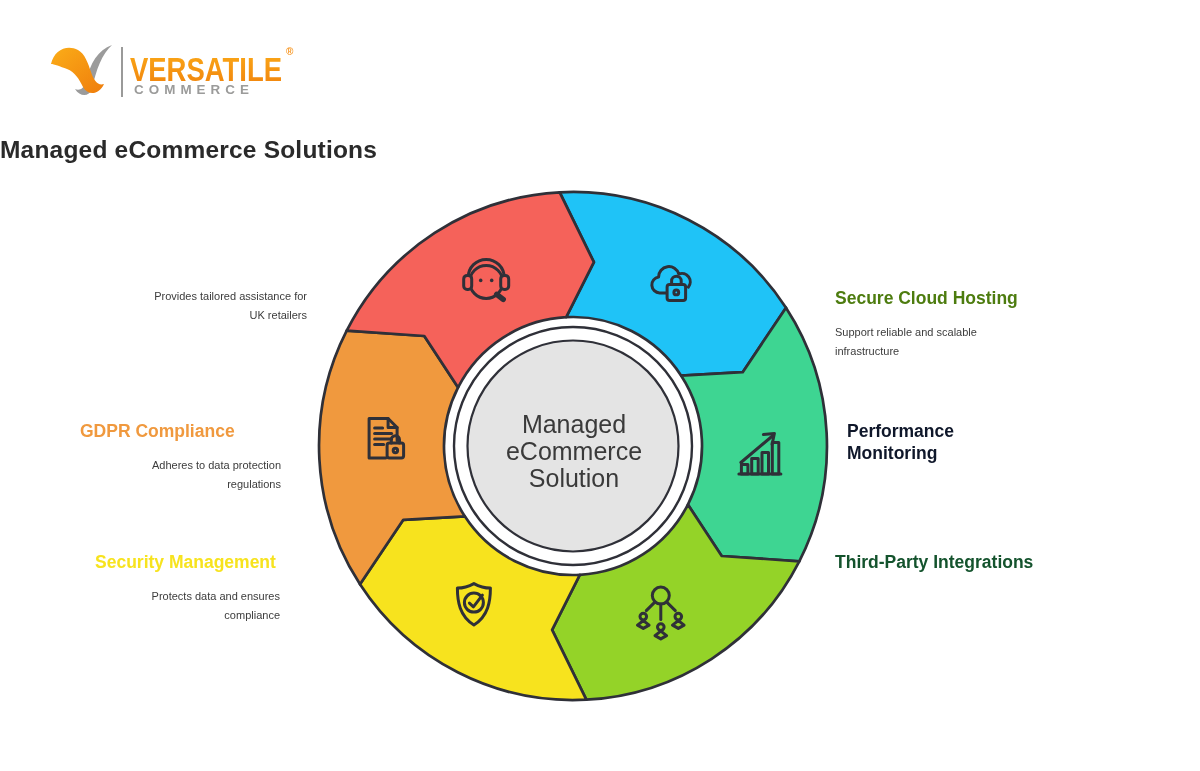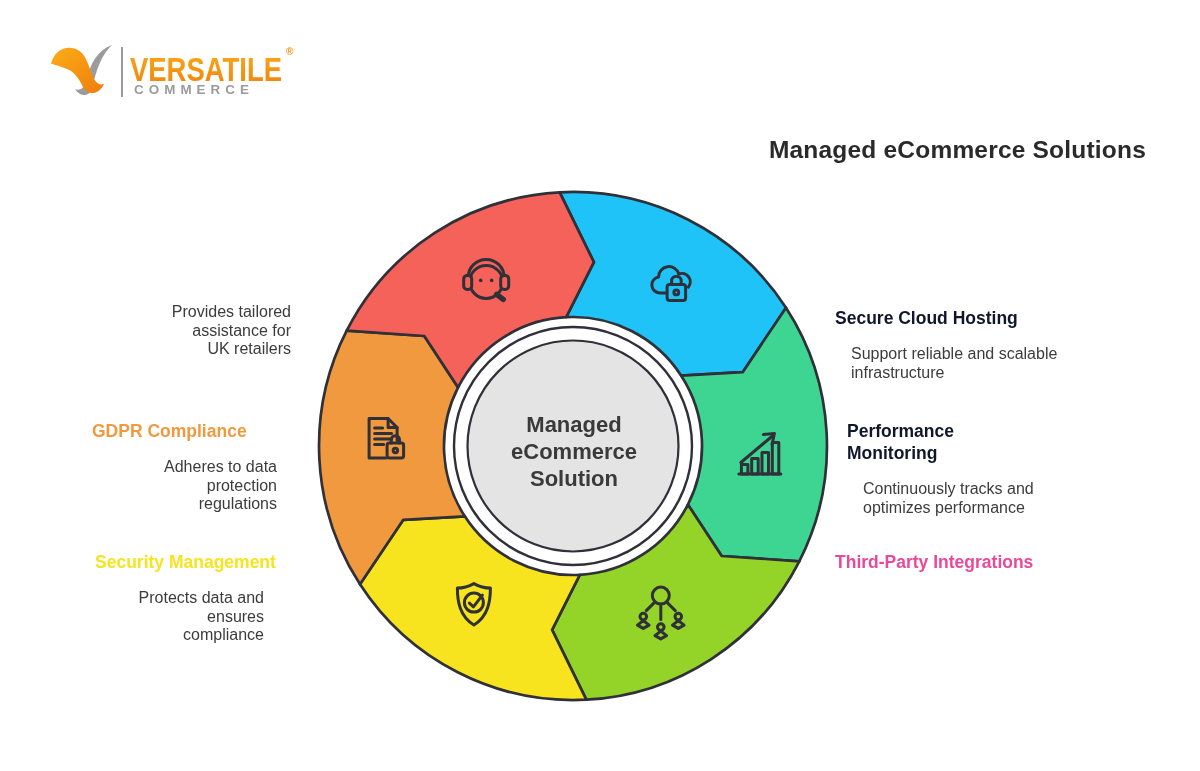--- a/index.html
+++ b/index.html
@@ -2,35 +2,35 @@
 <html><head>
 <meta charset="utf-8">
 <style>
   html,body{margin:0;padding:0}
   body{
     width:1200px;height:771px;position:relative;overflow:hidden;
     background:#ffffff;font-family:"Liberation Sans",sans-serif;
   }
   .logo{position:absolute;left:48px;top:42px}
   .page-title{
-    position:absolute;top:136px;left:0;width:1146px;text-align:right;
+    position:absolute;top:136px;left:0;width:1146px;text-align:left;
     font-size:24.5px;font-weight:bold;color:#2a2a2a;letter-spacing:.2px;
   }
   #wheel{position:absolute;left:0;top:0}
   #wheel .ic *{stroke:#2f3038;stroke-width:3;fill:none;stroke-linecap:round;stroke-linejoin:round}
   #wheel .ic .f{fill:#2f3038;stroke:none}
   #wheel .ic .cf{fill:currentColor}
   #wheel .ic .thick{stroke-width:5.5}
   .center-label{
     position:absolute;left:459px;top:411px;width:230px;text-align:center;
-    font-size:22px;font-weight:bold;line-height:27px;color:#3a3a3a;white-space:pre-line;
+    font-size:25px;font-weight:normal;line-height:27px;color:#3a3a3a;white-space:pre-line;
   }
   .block{position:absolute}
   .block h2{margin:0 0 14px;font-size:17.5px;line-height:22px;font-weight:bold;white-space:pre-line}
-  .block p{margin:16px;font-size:16px;line-height:18.5px;color:#3c3c3c;white-space:pre-line}
+  .block p{margin:0;font-size:11px;line-height:18.5px;color:#3c3c3c;white-space:pre-line}
   .left-col p{text-align:right}
 </style>
 </head>
 <body>
 
 <svg class="logo" width="252" height="60" viewBox="0 0 252 60">
   <defs>
     <linearGradient id="lg" x1="0" y1="0" x2="0" y2="1">
       <stop offset="0" stop-color="#FBA918"></stop>
       <stop offset="1" stop-color="#F0820C"></stop>
@@ -116,36 +116,34 @@
   </svg>
 
 <div class="center-label">Managed
 eCommerce
 Solution</div>
 
 <div class="block left-col" style="left:92px;top:287px;width:215px">
   <p>Provides tailored assistance for
 UK retailers</p>
 </div>
-<div class="block left-col" style="left:92px;top:420px;width:201px">
+<div class="block left-col" style="left:80px;top:420px;width:201px">
   <h2 style="color: rgb(240, 153, 62);">GDPR Compliance</h2>
   <p>Adheres to data protection
 regulations</p>
 </div>
 <div class="block left-col" style="left:95px;top:551px;width:185px">
   <h2 style="color: rgb(247, 227, 30);">Security Management</h2>
   <p>Protects data and ensures
 compliance</p>
 </div>
 <div class="block right-col" style="left:835px;top:287px;width:240px">
-  <h2 style="color: #0f172a; margin-top: 20px;">Secure Cloud Hosting</h2>
+  <h2 style="color: #4d7c0f;">Secure Cloud Hosting</h2>
   <p>Support reliable and scalable
 infrastructure</p>
 </div>
 <div class="block right-col" style="left:847px;top:420px;width:230px">
   <h2 style="color: #0f172a;">Performance
 Monitoring</h2>
-  <p>Continuously tracks and
-optimizes performance</p>
 </div>
 <div class="block right-col" style="left:835px;top:551px;width:240px">
-  <h2 style="color: #ec4899;">Third-Party Integrations</h2>
+  <h2 style="color: #14532d;">Third-Party Integrations</h2>
 </div>
 
 </body></html>

